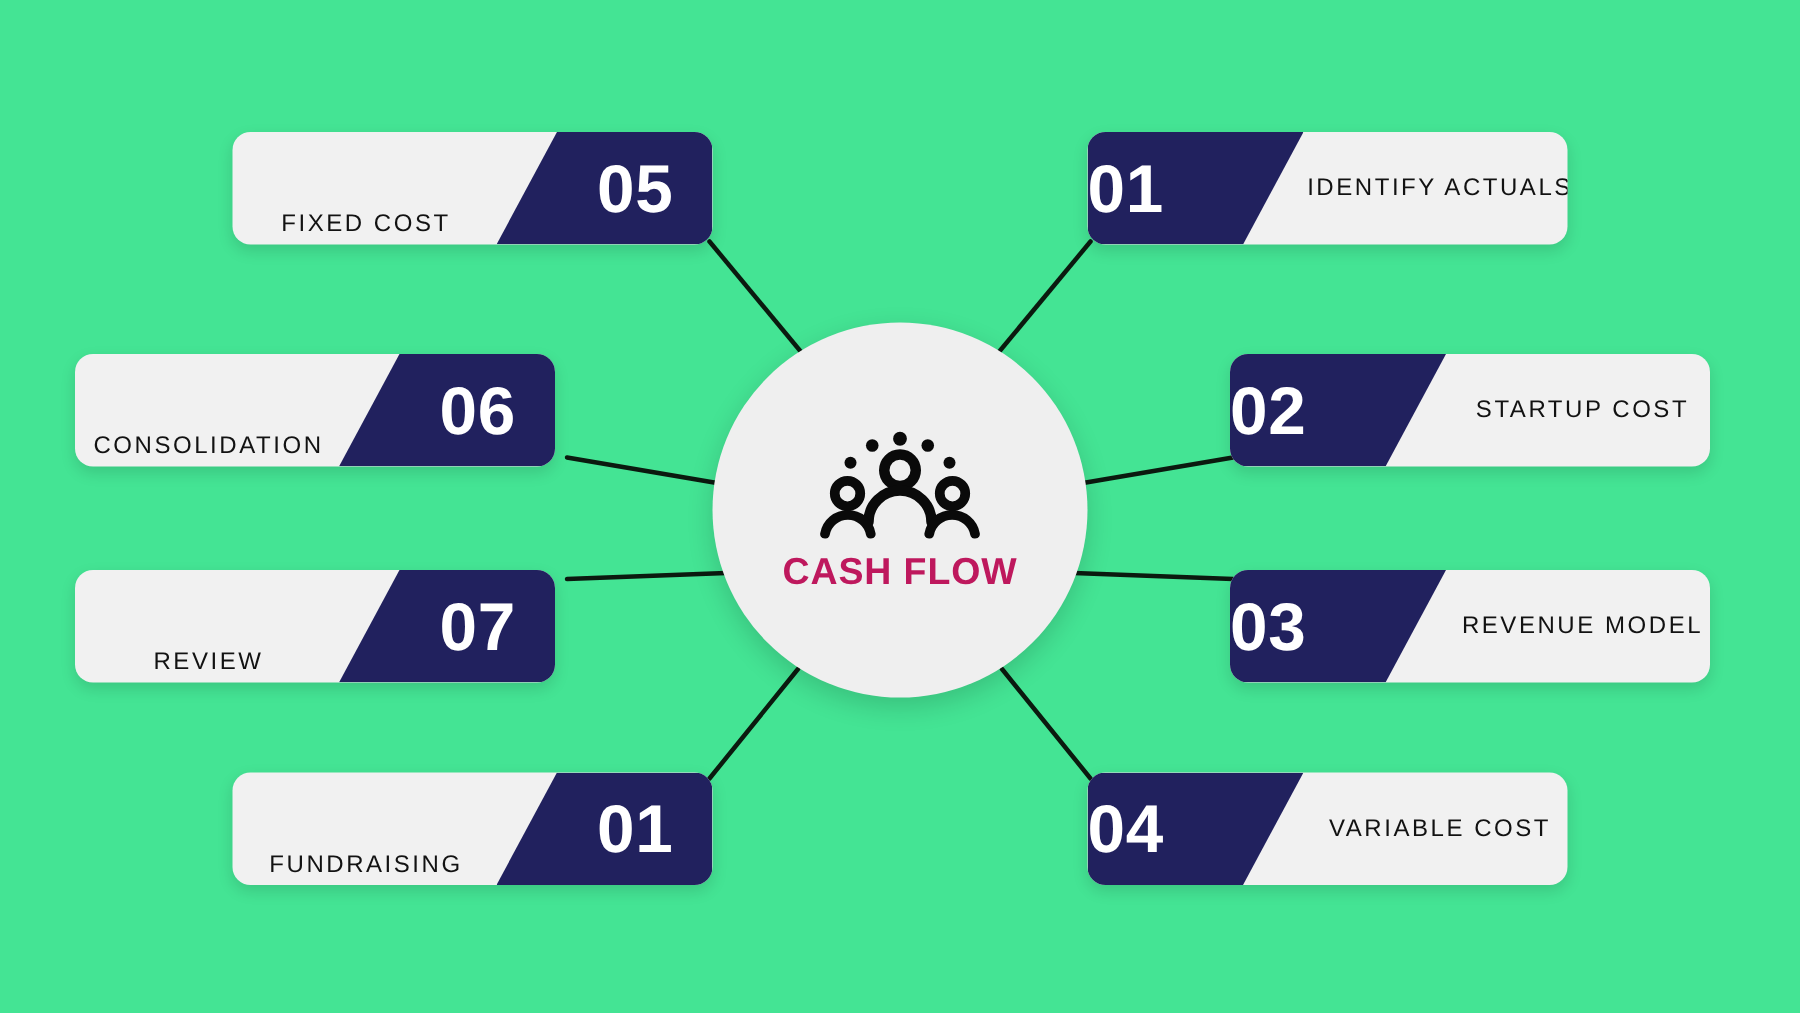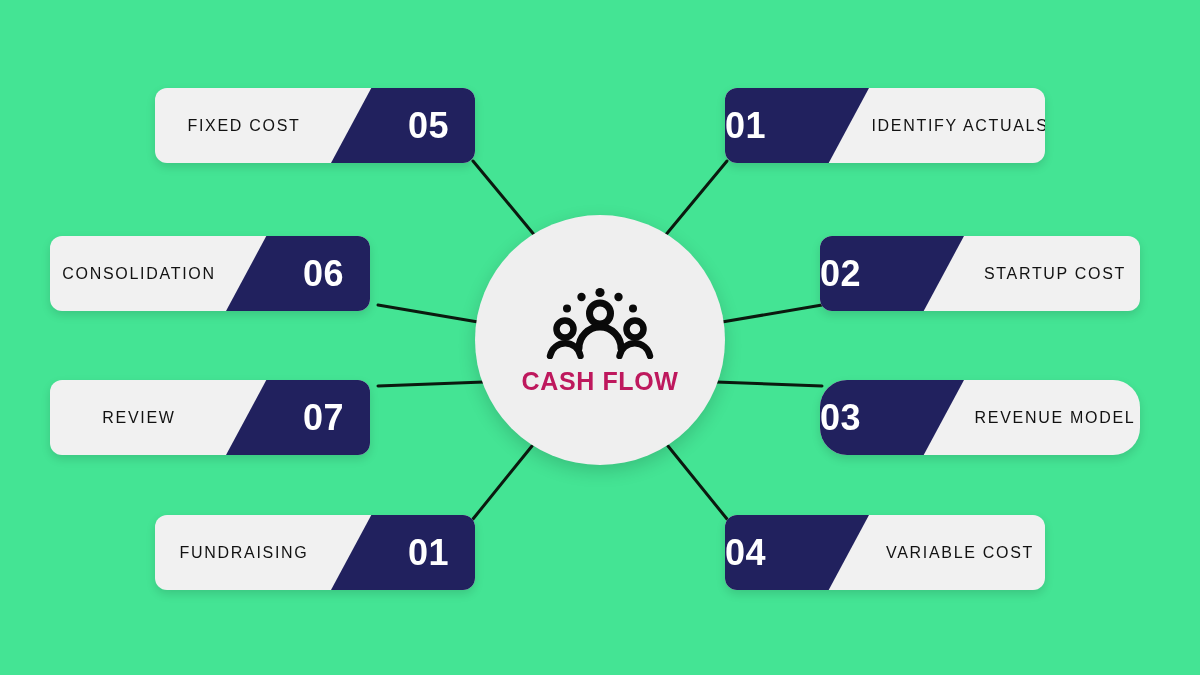--- a/index.html
+++ b/index.html
@@ -89,21 +89,21 @@
   
   .card.dir-left .num-block {
     right: 0;
     clip-path: polygon(28% 0, 100% 0, 100% 100%, 0 100%);
     justify-content: flex-end;
     padding-right: 26px;
     box-sizing: border-box;
   }
   .num {
     color: #FFFFFF;
-    font-size: 36px;
+    font-size: 45px;
     font-weight: bold;
     letter-spacing: 0.5px;
     line-height: 1;
   }
   .label {
     position: absolute;
     top: 0;
     height: 75px;
     display: flex;
     align-items: center;
@@ -116,20 +116,21 @@
     left: 144px;
     right: 0;
     justify-content: center;
     padding-left: 6px;
   }
   .card.dir-left .label {
     left: 0;
     right: 136px;
     justify-content: center;
     padding-right: 6px;
+    margin-top: 24px;
   }
 </style>
 </head>
 <body>
 
 <div id="stage">
 
   <svg id="connectors" viewBox="0 0 1200 675" width="1200" height="675" aria-hidden="true">
       <line x1="664" y1="237" x2="727" y2="161" stroke="#0B1A0F" stroke-width="3" stroke-linecap="round"></line>
       <line x1="722" y1="322" x2="822" y2="305" stroke="#0B1A0F" stroke-width="3" stroke-linecap="round"></line>
@@ -168,21 +169,21 @@
           <span class="num">01</span>
         </div>
         <div class="label">IDENTIFY ACTUALS</div>
       </div>
       <div class="card dir-right" style="left: 820px; top: 236px;">
         <div class="num-block">
           <span class="num">02</span>
         </div>
         <div class="label">STARTUP COST</div>
       </div>
-      <div class="card dir-right" style="left: 820px; top: 380px; border-radius: 27px;">
+      <div class="card dir-right" style="left: 820px; top: 380px;">
         <div class="num-block">
           <span class="num">03</span>
         </div>
         <div class="label">REVENUE MODEL</div>
       </div>
       <div class="card dir-right" style="left: 725px; top: 515px;">
         <div class="num-block">
           <span class="num">04</span>
         </div>
         <div class="label">VARIABLE COST</div>

